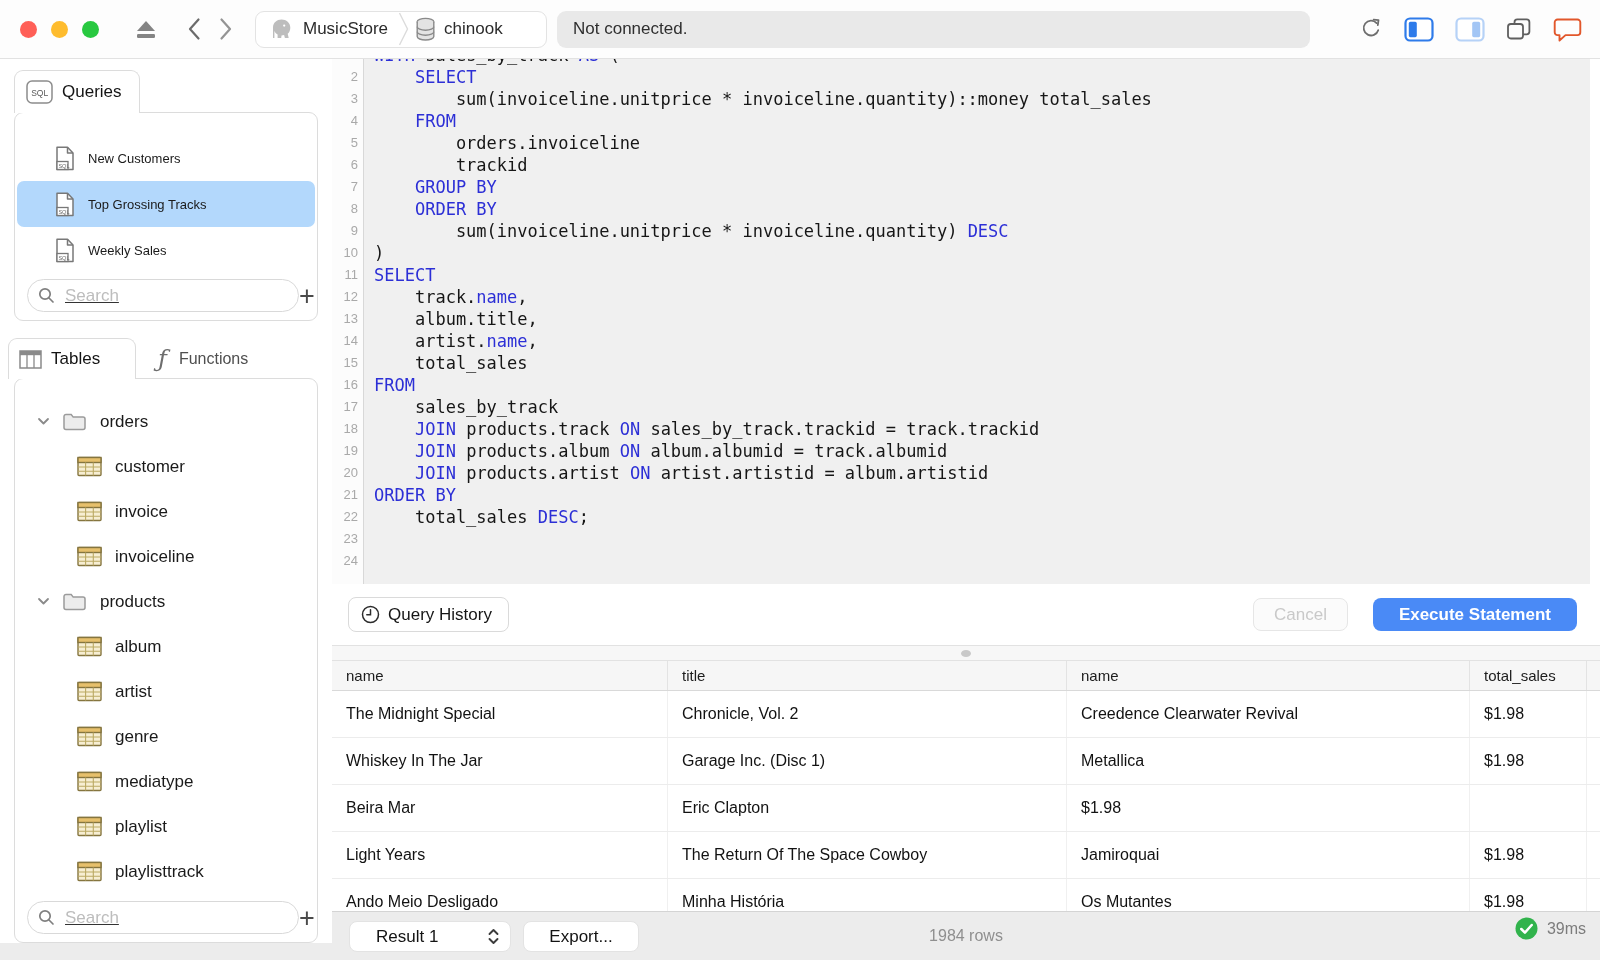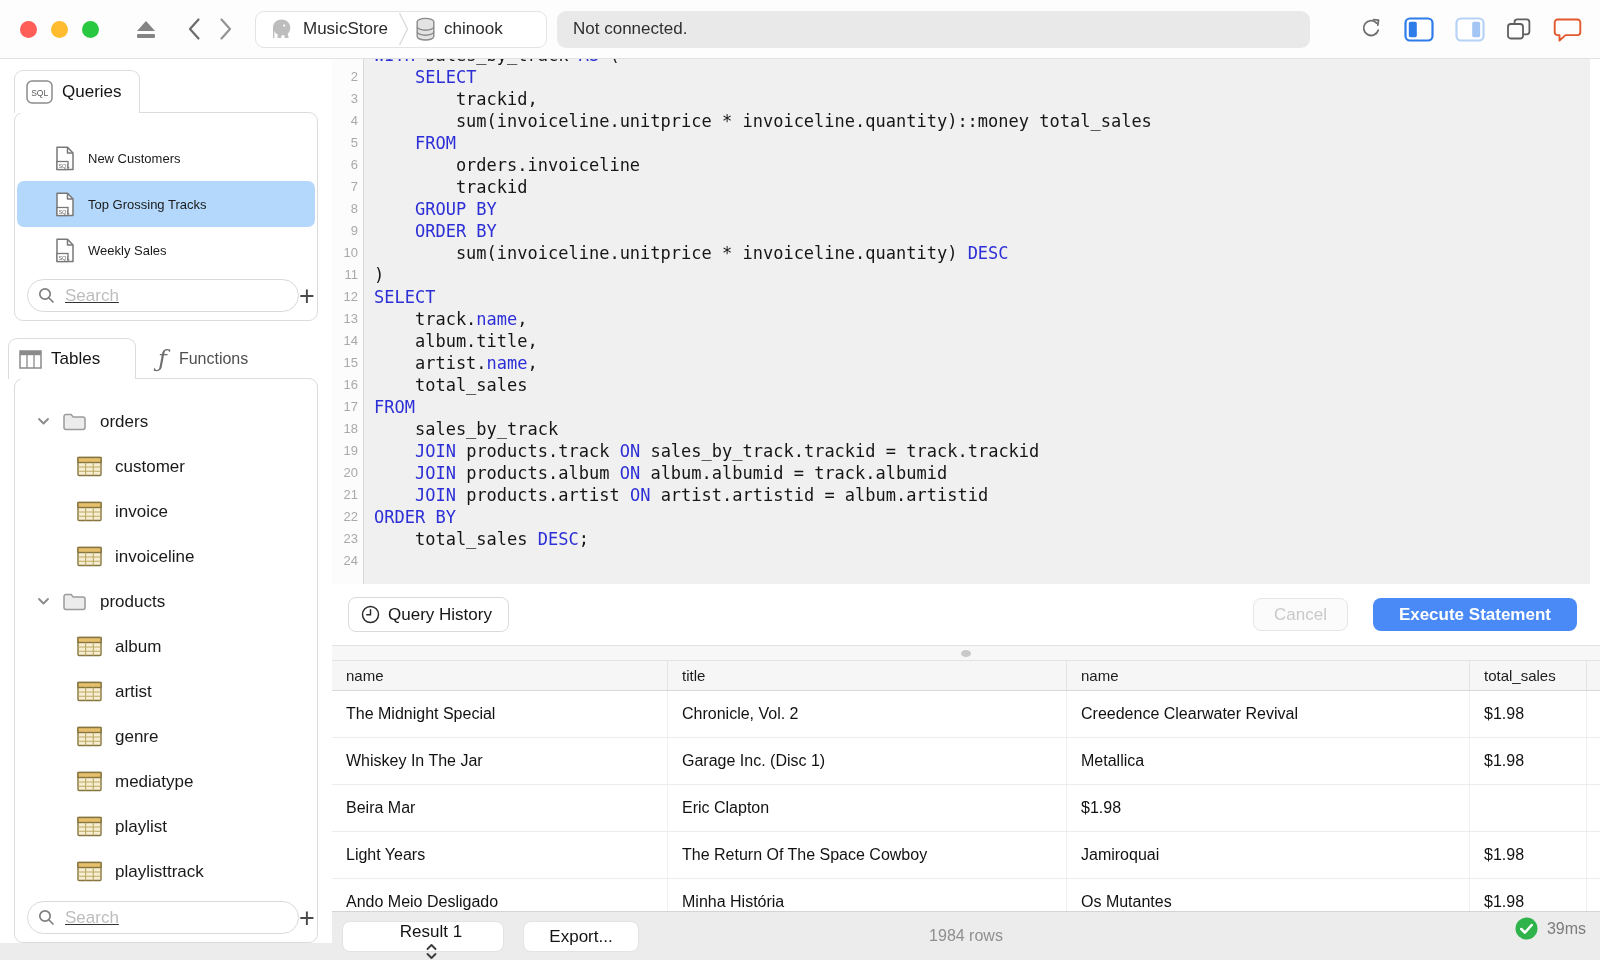--- a/index.html
+++ b/index.html
@@ -87,22 +87,22 @@
   .rgrid{display:grid;grid-template-columns:336px 399px 403px 117px 1fr;}
   .rhead{height:30px;background:#f6f6f6;border-bottom:1px solid #d9d9d9;box-sizing:border-box;}
   .rhead .hcell{font-size:15px;color:#1d1d1d;line-height:29px;padding-left:14px;
                 border-right:1px solid #e3e3e3;overflow:hidden;white-space:nowrap;}
   .rrow{height:47px;border-bottom:1px solid #ececec;box-sizing:border-box;}
   .rrow .cell{font-size:16px;color:#121212;line-height:46px;padding-left:14px;
               border-right:1px solid #f0f0f0;overflow:hidden;white-space:nowrap;}
   
   .statusbar{position:absolute;left:0;top:911px;right:0;height:49px;background:#ececec;
              border-top:1px solid #d4d4d4;box-sizing:border-box;z-index:2;}
-  .result-btn{position:absolute;left:342px;top:9px;width:162px;height:31px;background:#fff;
-              border:1px solid #e3e3e3;color:#131313;justify-content:space-between;padding:0 10px 0 26px;flex-direction:column;}
+  .result-btn{position:absolute;left:349px;top:9px;width:162px;height:31px;background:#fff;
+              border:1px solid #e3e3e3;color:#131313;justify-content:space-between;padding:0 10px 0 26px;}
   .export-btn{position:absolute;left:523px;top:9px;width:116px;height:31px;background:#fff;
               border:1px solid #e3e3e3;color:#131313;}
   .rowcount{position:absolute;left:332px;right:0;top:0;height:49px;line-height:48px;text-align:center;
             font-size:16px;color:#8f8f8f;}
   .timing{position:absolute;right:14px;top:0;height:33px;display:flex;align-items:center;gap:9px;
           font-size:16px;color:#7c7c7c;justify-content:flex-end;}
 </style>
 </head>
 <body>
 
@@ -420,21 +420,20 @@
           <div class="ln">19</div>
           <div class="ln">20</div>
           <div class="ln">21</div>
           <div class="ln">22</div>
           <div class="ln">23</div>
           <div class="ln">24</div>
         </div>
       <div class="codecol" id="code">
           <div class="cl"><span class="kw">WITH</span><span> sales_by_track </span><span class="kw">AS</span><span> (</span></div>
           <div class="cl"><span>    </span><span class="kw">SELECT</span></div>
-          <div class="cl"><span>        trackid,</span></div>
           <div class="cl"><span>        sum(invoiceline.unitprice * invoiceline.quantity)::money total_sales</span></div>
           <div class="cl"><span>    </span><span class="kw">FROM</span></div>
           <div class="cl"><span>        orders.invoiceline</span></div>
           <div class="cl"><span>        trackid</span></div>
           <div class="cl"><span>    </span><span class="kw">GROUP BY</span></div>
           <div class="cl"><span>    </span><span class="kw">ORDER BY</span></div>
           <div class="cl"><span>        sum(invoiceline.unitprice * invoiceline.quantity) </span><span class="kw">DESC</span></div>
           <div class="cl"><span>)</span></div>
           <div class="cl"><span class="kw">SELECT</span></div>
           <div class="cl"><span>    track.</span><span class="kw">name</span><span>,</span></div>

